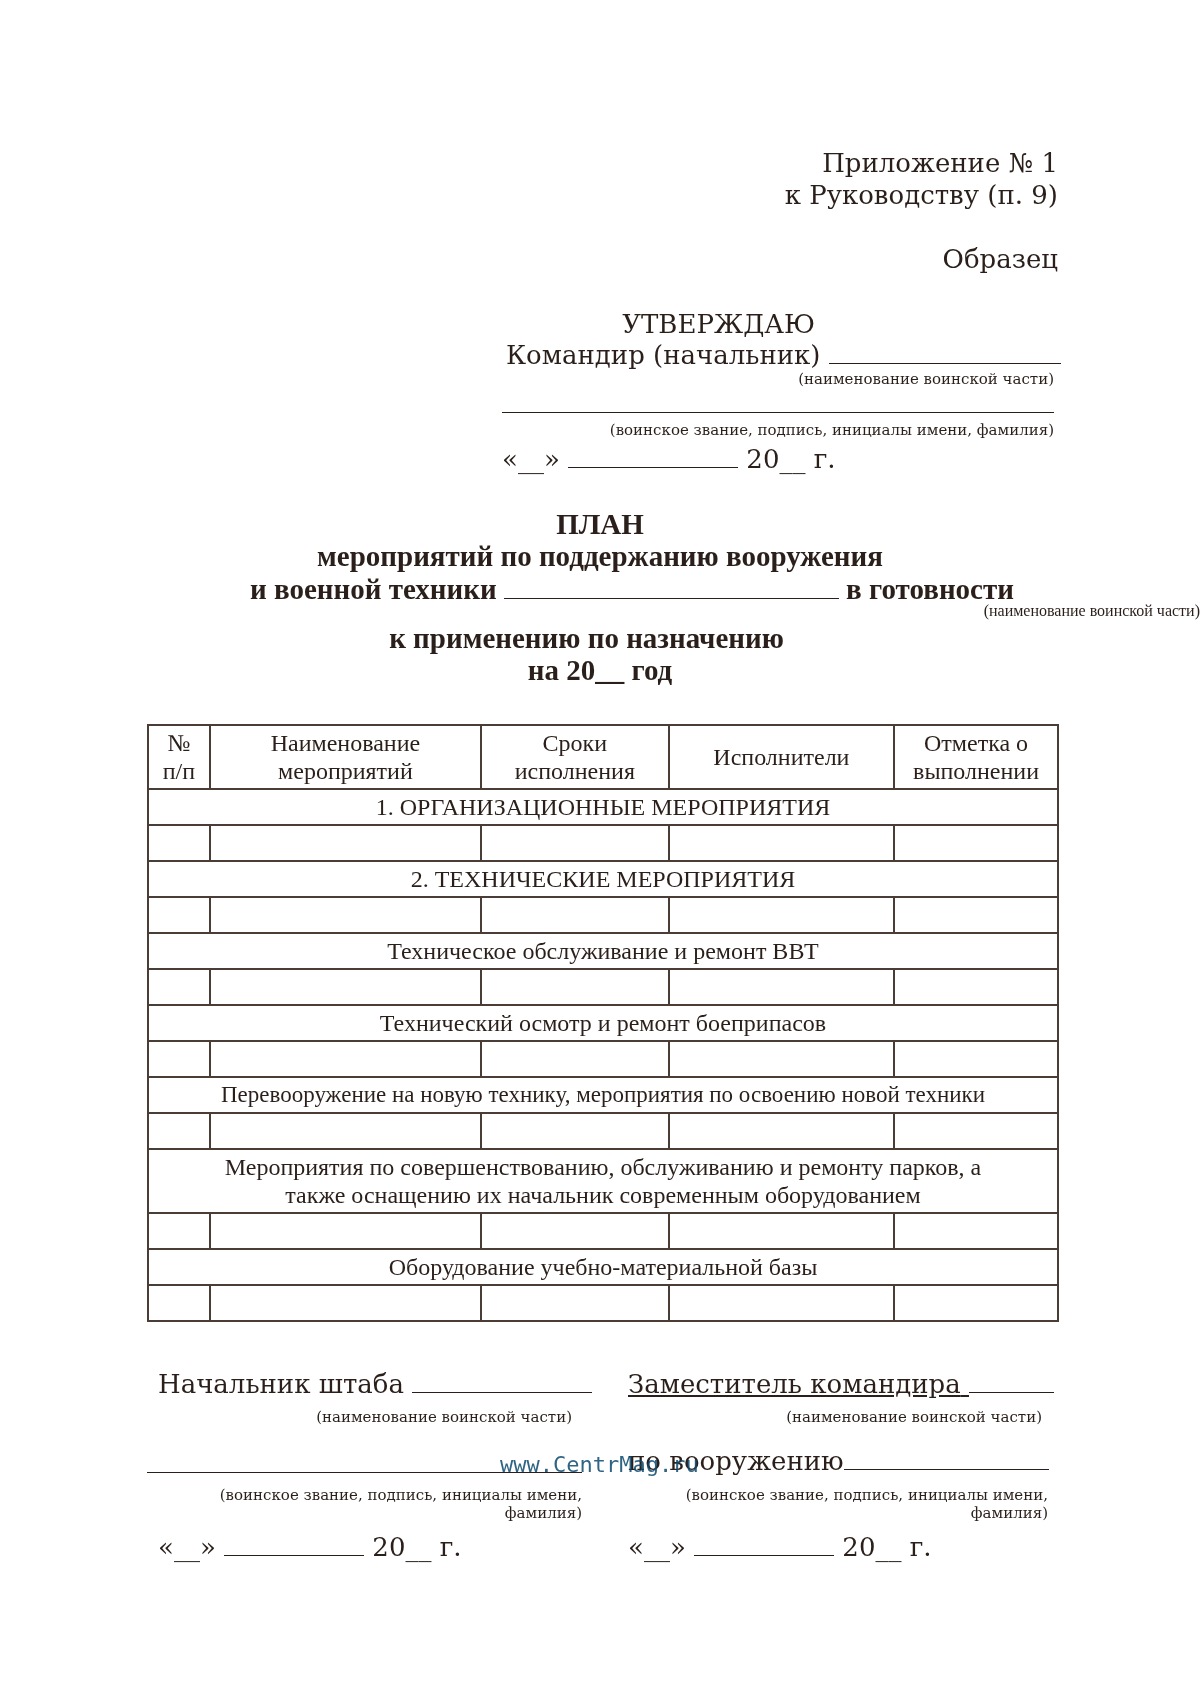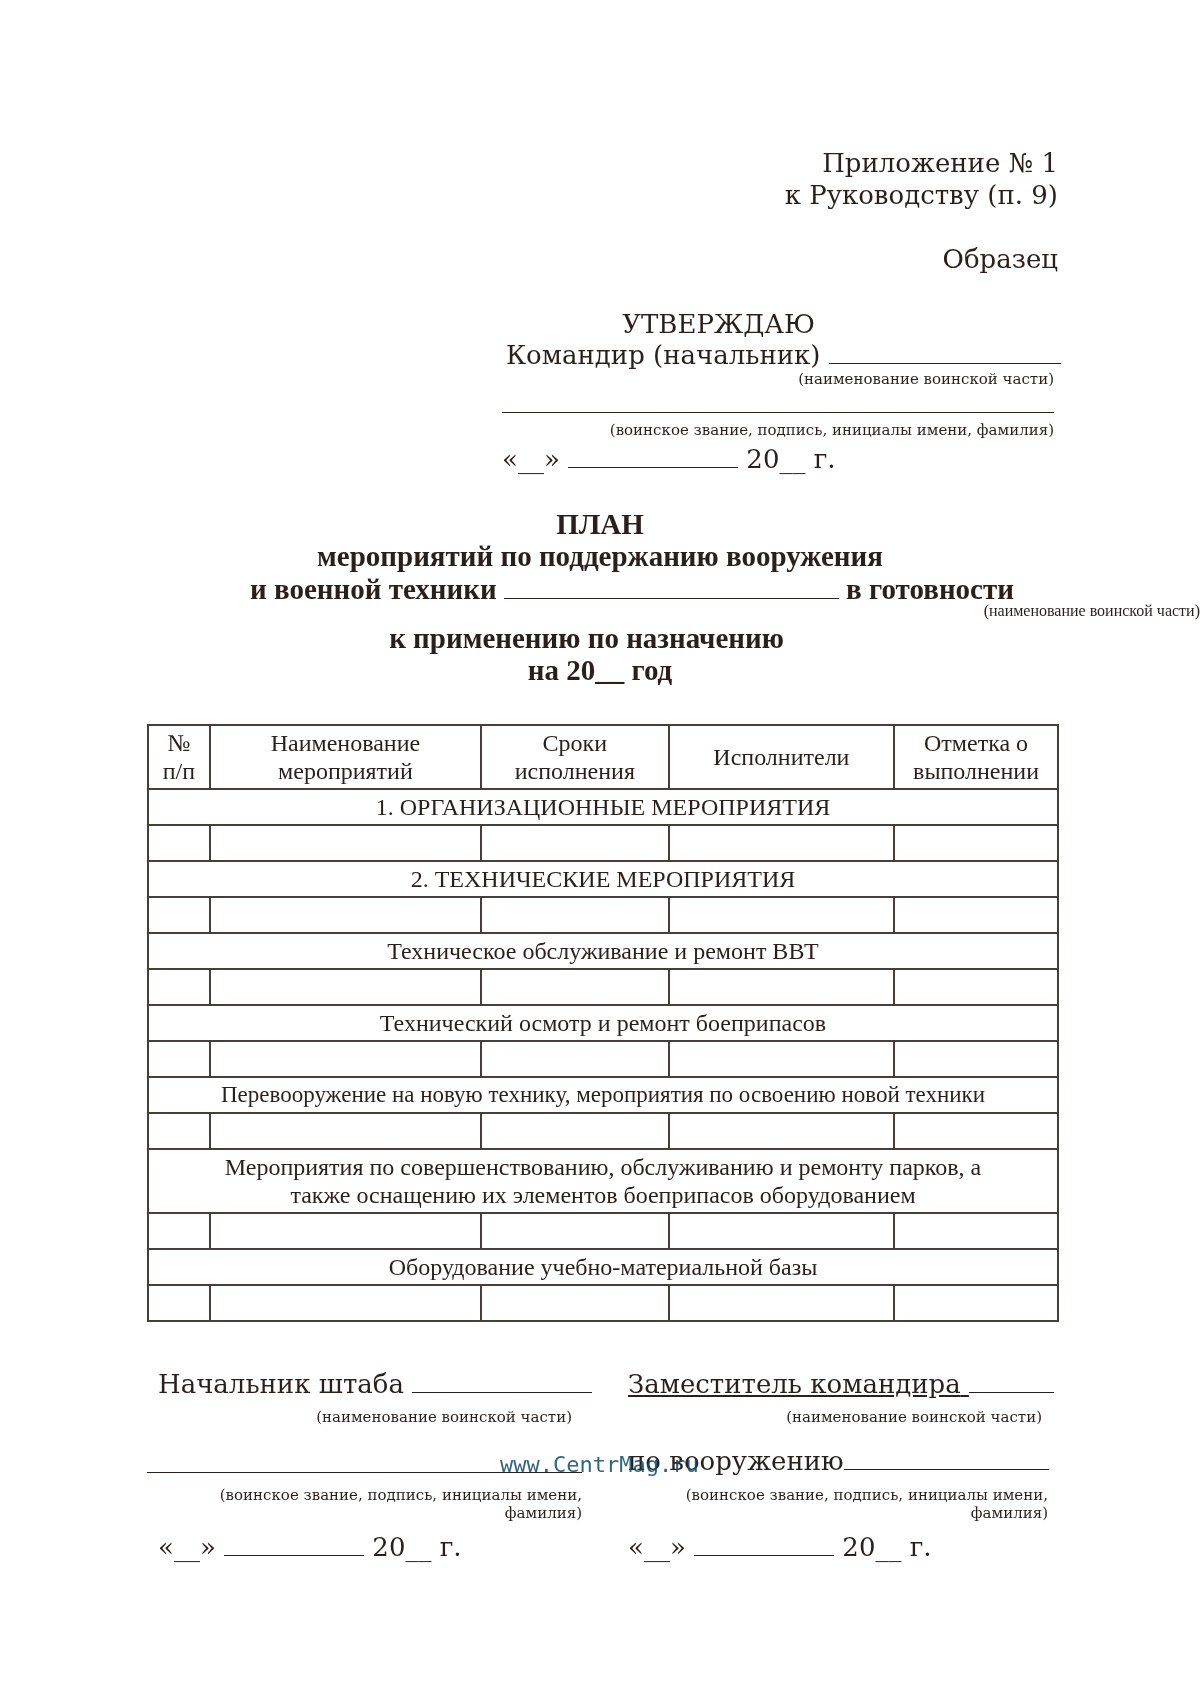--- a/index.html
+++ b/index.html
@@ -148,21 +148,21 @@
       </tr>
   <tr class="empty">
         <td></td>
         <td></td>
         <td></td>
         <td></td>
         <td></td>
       </tr>
 
   <tr class="section tall">
-        <td colspan="5"><span>Мероприятия по совершенствованию, обслуживанию и ремонту парков, а</span><br><span>также оснащению их элементов боеприпасов оборудованием</span></td>
+        <td colspan="5"><span>Мероприятия по совершенствованию, обслуживанию и ремонту парков, а</span><br><span>также оснащению их начальник современным оборудованием</span></td>
       </tr>
   <tr class="empty">
         <td></td>
         <td></td>
         <td></td>
         <td></td>
         <td></td>
       </tr>
 
   <tr class="section">

